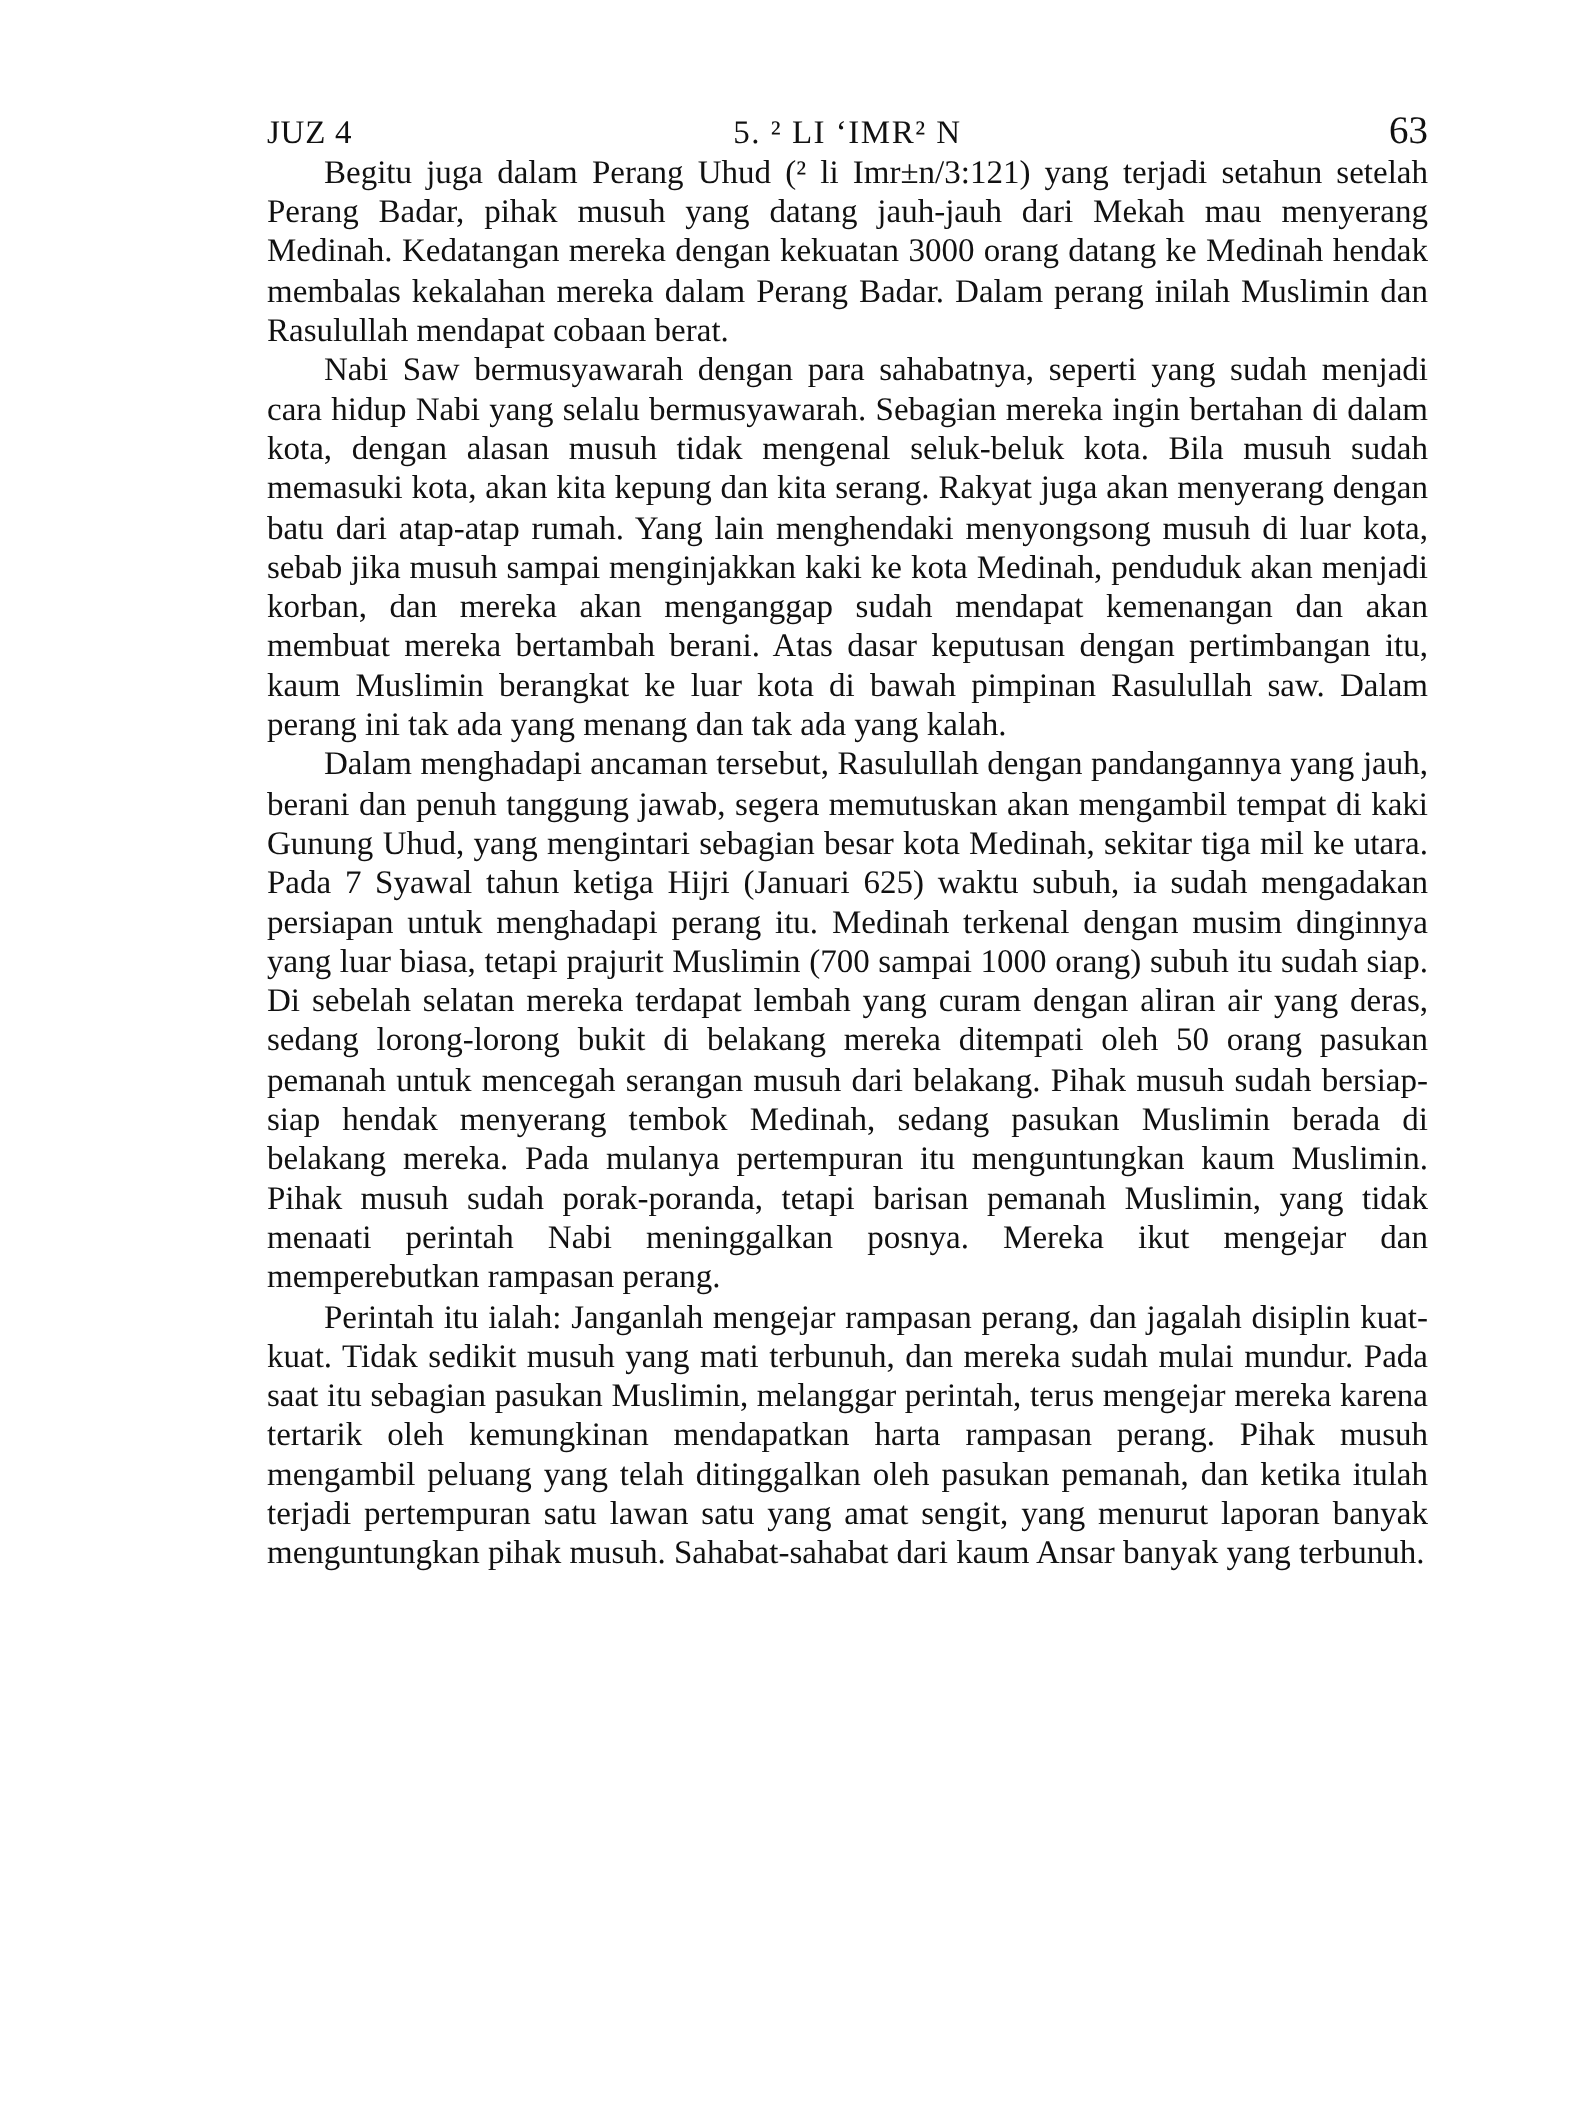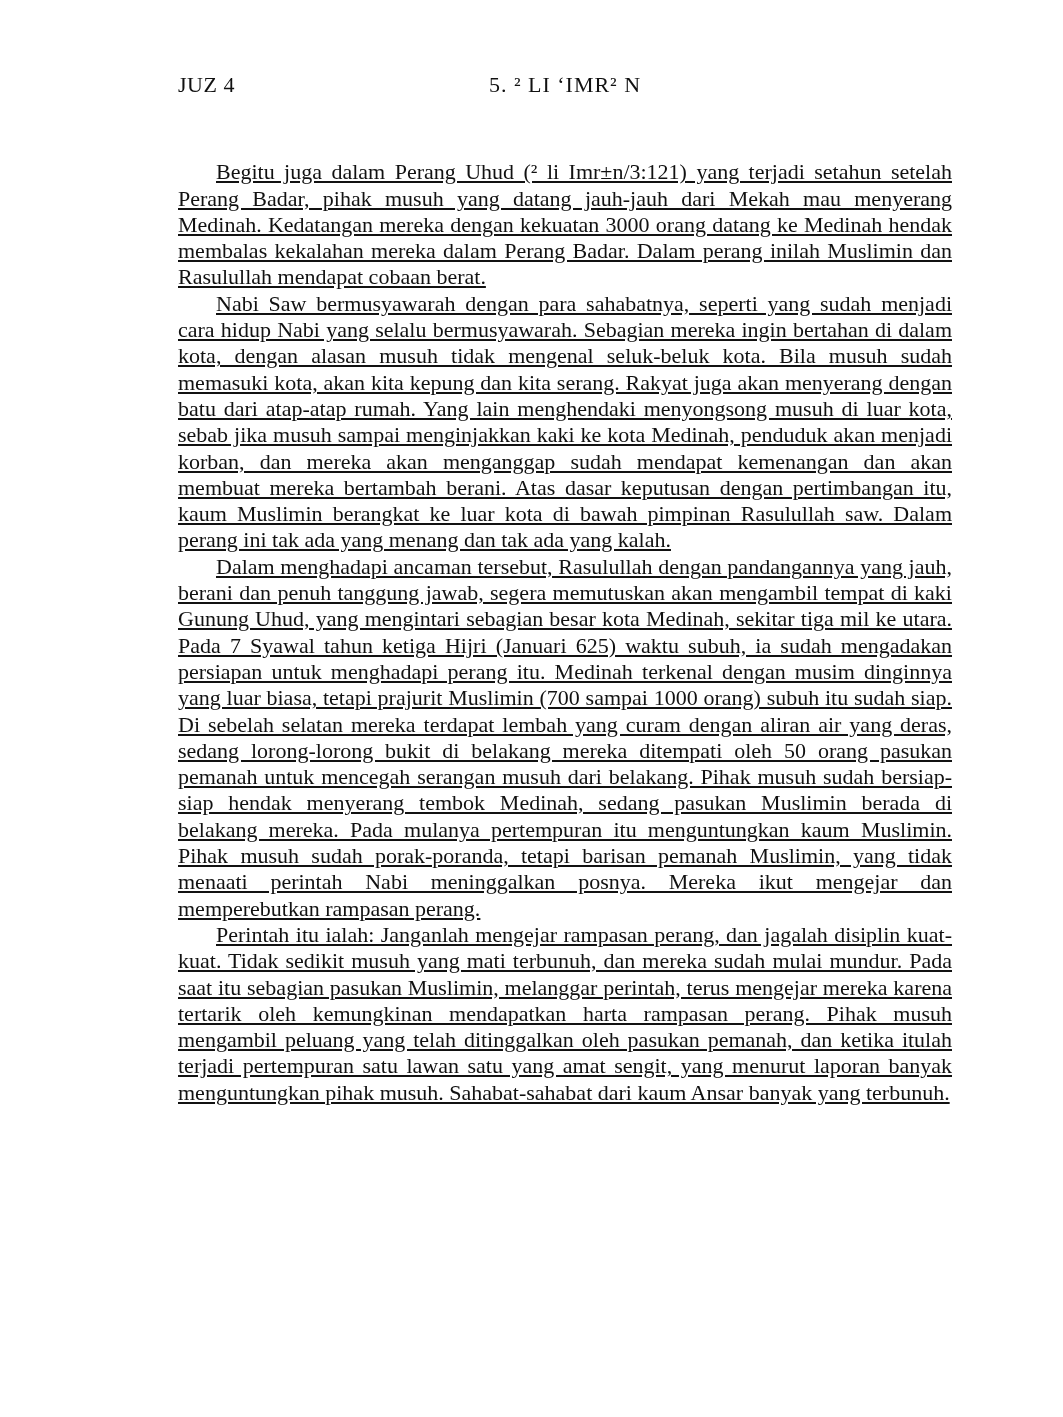--- a/index.html
+++ b/index.html
@@ -23,38 +23,37 @@
     display: grid;
     grid-template-columns: 1fr auto 1fr;
     align-items: baseline;
     font-size: 22px;
     line-height: 1.15;
   }
   .header-left   { text-align: left;  letter-spacing: 0.5px; }
   .header-center { text-align: center; letter-spacing: 1px; }
   .header-right  { text-align: right; font-size: 26px; }
   .page-body {
-    margin-top: 62px;
     font-size: 22px;
     line-height: 26.3px;
     text-align: justify;
-    text-decoration: underline;
   }
   .page-body p {
     margin: 0;
     text-indent: 38px;
   }
 </style>
 </head>
 <body>
 
 <div class="page">
   <div class="page-header">
     <span class="header-left">JUZ 4</span>
     <span class="header-center">5. ² LI ‘IMR² N</span>
+    <span class="header-right">63</span>
   </div>
 
   <div class="page-body">
     <p>Begitu juga dalam Perang Uhud (² li Imr±n/3:121) yang terjadi setahun setelah Perang Badar, pihak musuh yang datang jauh-jauh dari Mekah mau menyerang Medinah. Kedatangan mereka dengan kekuatan 3000 orang datang ke Medinah hendak membalas kekalahan mereka dalam Perang Badar. Dalam perang inilah Muslimin dan Rasulullah mendapat cobaan berat.</p>
     <p>Nabi Saw  bermusyawarah dengan para sahabatnya, seperti yang sudah menjadi cara hidup Nabi yang selalu bermusyawarah. Sebagian mereka ingin bertahan di dalam kota, dengan alasan musuh tidak mengenal seluk-beluk kota. Bila musuh sudah memasuki kota, akan kita kepung dan kita serang. Rakyat juga akan menyerang dengan batu dari atap-atap rumah. Yang lain menghendaki menyongsong musuh di luar kota, sebab jika musuh sampai menginjakkan kaki ke kota Medinah, penduduk akan menjadi korban, dan mereka akan menganggap sudah mendapat kemenangan dan akan membuat mereka bertambah berani. Atas dasar keputusan dengan pertimbangan itu, kaum Muslimin berangkat ke luar kota di bawah pimpinan Rasulullah saw. Dalam perang ini tak ada yang menang dan tak ada yang kalah.</p>
     <p>Dalam menghadapi ancaman tersebut, Rasulullah dengan pandangannya yang jauh, berani dan penuh tanggung jawab, segera memutuskan akan mengambil tempat di kaki Gunung Uhud, yang mengintari sebagian besar kota Medinah, sekitar tiga mil ke utara. Pada 7 Syawal tahun ketiga Hijri (Januari 625) waktu subuh, ia sudah mengadakan persiapan untuk menghadapi perang itu. Medinah terkenal dengan musim dinginnya yang luar biasa, tetapi prajurit Muslimin (700 sampai 1000 orang) subuh itu sudah siap. Di sebelah selatan mereka terdapat lembah yang curam dengan aliran air yang deras, sedang lorong-lorong bukit di belakang mereka ditempati oleh 50 orang pasukan pemanah untuk mencegah serangan musuh dari belakang. Pihak musuh sudah bersiap-siap hendak menyerang tembok Medinah, sedang pasukan Muslimin berada di belakang mereka. Pada mulanya pertempuran itu menguntungkan kaum Muslimin. Pihak musuh sudah porak-poranda, tetapi barisan pemanah Muslimin, yang tidak menaati perintah Nabi meninggalkan posnya. Mereka ikut mengejar dan memperebutkan rampasan perang.</p>
     <p>Perintah itu ialah: Janganlah mengejar rampasan perang, dan jagalah disiplin kuat-kuat. Tidak sedikit musuh yang mati terbunuh, dan mereka sudah mulai mundur. Pada saat itu sebagian pasukan Muslimin, melanggar perintah, terus mengejar mereka karena tertarik oleh kemungkinan mendapatkan harta rampasan perang. Pihak musuh mengambil peluang yang telah ditinggalkan oleh pasukan pemanah, dan ketika itulah terjadi pertempuran satu lawan satu yang amat sengit, yang menurut laporan banyak menguntungkan pihak musuh. Sahabat-sahabat dari kaum Ansar banyak yang terbunuh.</p>
   </div>
 </div>
 

